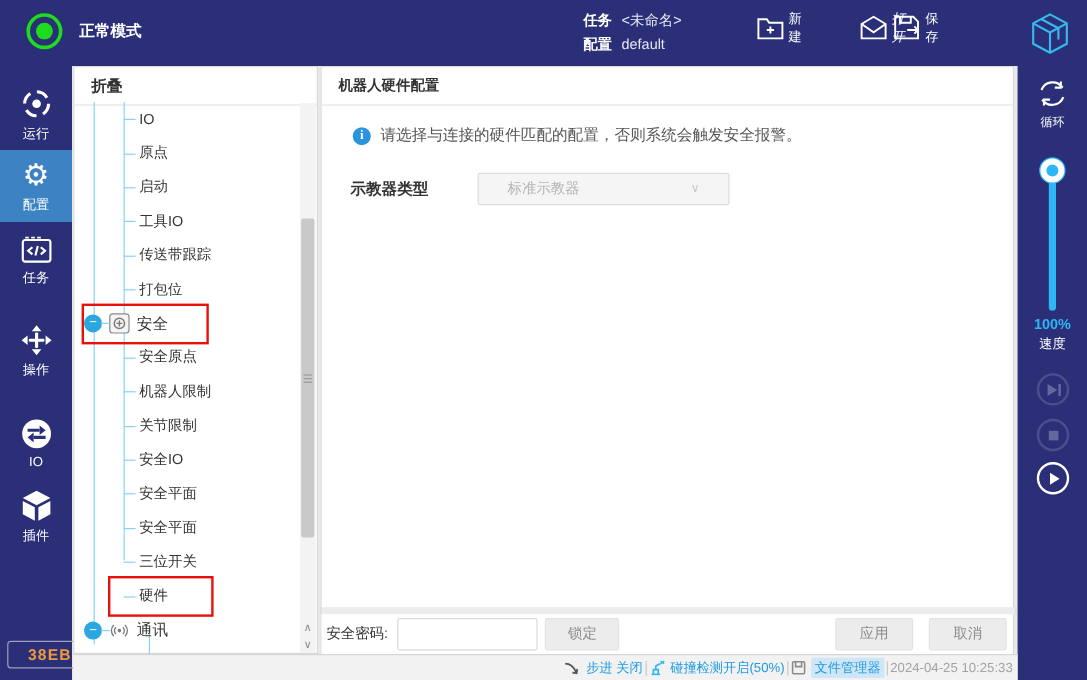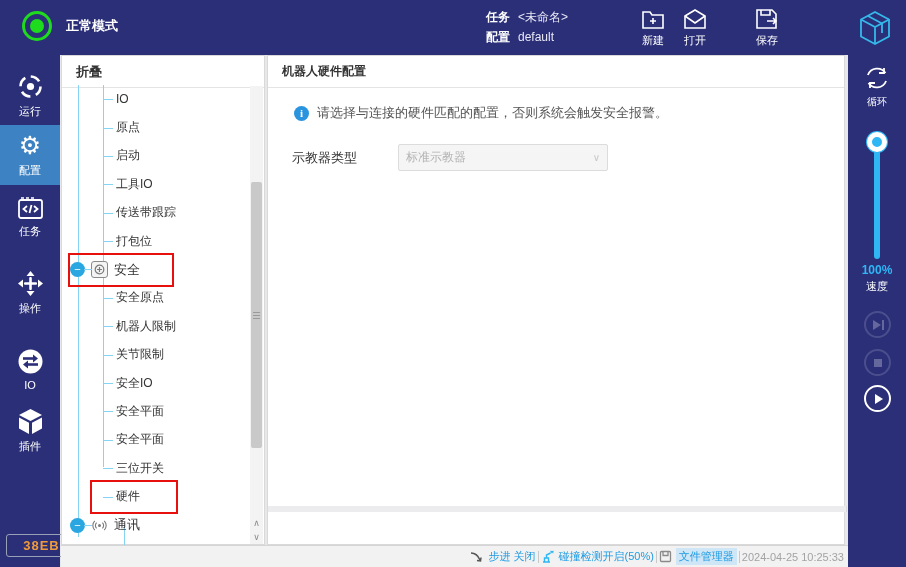--- a/index.html
+++ b/index.html
@@ -9,23 +9,23 @@
   
   .topbar { position:absolute; left:0; top:0; width:906px; height:55px; background:#2b2f78; color:#fff; }
   .mode { position:absolute; left:22px; top:11px; display:flex; align-items:center; gap:14px; }
   .mode-light { width:30px; height:30px; border-radius:50%; border:3px solid #1edb1e; position:relative; }
   .mode-light::after { content:''; position:absolute; left:5px; top:5px; width:14px; height:14px; border-radius:50%; background:#1edb1e; }
   .mode-label { font-size:13px; font-weight:bold; }
   .kv-block { position:absolute; left:486px; top:7px; font-size:12px; line-height:20px; }
   .kv { display:flex; gap:8px; }
   .kv .k { font-weight:bold; }
   .kv .v { color:#e8e8f5; }
-  .tb-action { position:absolute; top:8px; width:46px; display:flex; flex-direction:column; align-items:center; gap:3px; cursor:pointer; }
+  .tb-action { position:absolute; top:8px; width:46px; display:flex; flex-direction:row; align-items:center; gap:3px; cursor:pointer; }
   .tb-action .lbl { font-size:11px; }
-  .tb-new { left:630px; } .tb-open { left:672px; } .tb-save { left:744px; }
+  .tb-new { left:630px; } .tb-open { left:716px;font-style:italic; } .tb-save { left:744px; }
   .logo { position:absolute; right:14px; top:10px; }
 
   
   .leftbar { position:absolute; left:0; top:55px; width:60px; height:512px; background:#2b2f78; color:#fff; }
   .nav-item { position:absolute; left:0; width:60px; display:flex; flex-direction:column; align-items:center; gap:4px; cursor:pointer; }
   .nav-item .nlabel { font-size:11px; }
   .nav-run    { top:18px; }
   .nav-config { top:70px; height:60px; background:#3d83c4; justify-content:center; }
   .nav-task   { top:141px; }
   .nav-op     { top:215px; }
@@ -77,23 +77,23 @@
   .tthumb::after { content:''; position:absolute; left:2px; top:50%; width:7px; height:1px; background:#9a9a9a; box-shadow:0 -3px 0 #9a9a9a, 0 3px 0 #9a9a9a; }
   .tarrow { position:absolute; left:0; width:13px; height:14px; color:#8a8a8a; font-size:9px; display:flex; align-items:center; justify-content:center; cursor:pointer; }
   .tarrow.up { bottom:14px; } .tarrow.down { bottom:0; }
 
   
   .mainpanel { position:absolute; left:267px; top:55px; width:578px; height:490px; background:#fff; border:1px solid #d9d9d9; }
   .mp-header { height:32px; border-bottom:1px solid #e4e4e4; display:flex; align-items:center; padding-left:14px; font-size:12px; font-weight:bold; color:#333; }
   .info-row { position:absolute; left:26px; top:48px; display:flex; align-items:center; gap:8px; font-size:13px; color:#555; }
   .info-ic { width:15px; height:15px; border-radius:50%; background:#2a94de; color:#fff; font-size:11px; font-weight:bold; display:flex; align-items:center; justify-content:center; font-family:"Liberation Serif",serif; flex:0 0 auto; }
   .type-row { position:absolute; left:24px; top:88px; display:flex; align-items:center; }
-  .type-label { font-size:13px; font-weight:normal; color:#333; width:106px; }
+  .type-label { font-size:13px; font-weight:bold; color:#333; width:106px; }
   .pendant-select { width:210px; height:27px; background:#f5f5f5; border:1px solid #dcdcdc; border-radius:2px; color:#b3b3b3;
-                    font-size:12px; display:flex; align-items:center; padding:0 7px; justify-content:space-between; }
+                    font-size:12px; display:flex; align-items:center; padding:0 24px; justify-content:space-between; }
   .chev { color:#c8c8c8; font-size:10px; }
   .mp-gap { position:absolute; left:-1px; top:450px; width:580px; height:6px; background:#ececee; border-left:1px solid #d9d9d9; border-right:1px solid #d9d9d9; }
   .action-bar { position:absolute; left:0; top:456px; width:576px; height:33px; background:#fff; display:flex; align-items:center; }
   .pw-label { margin-left:4px; font-size:12px; color:#333; }
   .pw-input { margin-left:8px; width:117px; height:27px; border:1px solid #d9d9d9; border-radius:2px; background:#fff; padding:0 6px; font-size:12px; }
   .btn { height:27px; background:#ececec; border:1px solid #e3e3e3; border-radius:2px; color:#8c8c8c; font-size:12px; display:flex; align-items:center; justify-content:center; cursor:pointer; }
   .btn-lock   { margin-left:6px; width:62px; }
   .btn-apply  { position:absolute; left:428px; width:65px; }
   .btn-cancel { position:absolute; left:506px; width:65px; }
 
@@ -352,20 +352,27 @@
   <div class="type-row">
     <span class="type-label">示教器类型</span>
     <div class="pendant-select">
       <span>标准示教器</span>
       <span class="chev">∨</span>
     </div>
   </div>
 
   <div class="mp-gap"></div>
 
+  <div class="action-bar">
+    <span class="pw-label">安全密码:</span>
+    <input class="pw-input" type="text" value="" style="">
+    <div class="btn btn-lock">锁定</div>
+    <div class="btn btn-apply">应用</div>
+    <div class="btn btn-cancel">取消</div>
+  </div>
 </section>
 
 <footer class="statusbar">
   <div class="st-item">
     <span>
       <svg width="14" height="12" viewBox="0 0 14 12" fill="none" stroke="#555" stroke-width="1.5">
         <path d="M1 2 q6 0 9 7"></path>
           <path d="M7 9.5 l3.5 0.5 l0.5 -3.5" fill="none"></path>
       </svg>
     </span>

